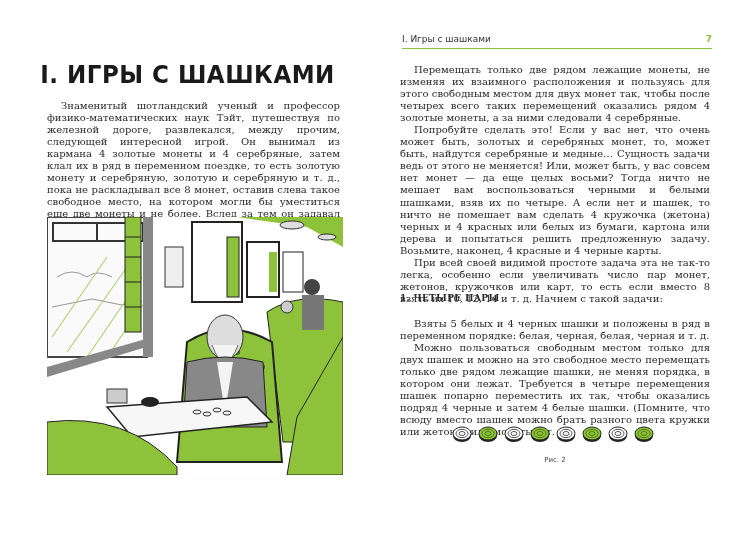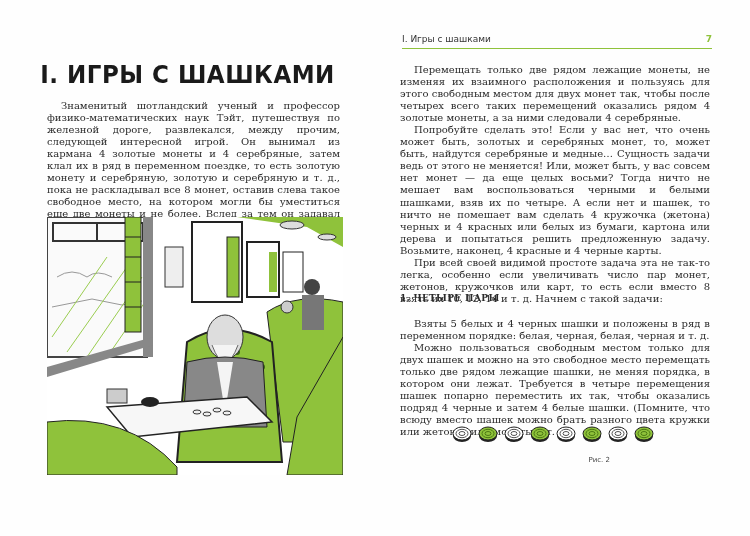--- a/index.html
+++ b/index.html
@@ -171,13 +171,13 @@
     <ellipse cx="10" cy="9.5" rx="6" ry="4.2" fill="none" stroke="#555" stroke-width="1"></ellipse>
     <ellipse cx="10" cy="9.5" rx="3" ry="2" fill="none" stroke="#555" stroke-width="1"></ellipse>
   </svg></div>
     <div class="checker"><svg width="20" height="20" viewBox="0 0 20 20">
     <ellipse cx="10" cy="12" rx="9" ry="6" fill="#222"></ellipse>
     <ellipse cx="10" cy="9.5" rx="9" ry="6.5" fill="#8fc23b" stroke="#222" stroke-width="1"></ellipse>
     <ellipse cx="10" cy="9.5" rx="6" ry="4.2" fill="none" stroke="#4d7a14" stroke-width="1"></ellipse>
     <ellipse cx="10" cy="9.5" rx="3" ry="2" fill="none" stroke="#4d7a14" stroke-width="1"></ellipse>
   </svg></div>
   </div>
-<div class="caption" style="left:500px; width:110px; top:456px;text-align:right;">Рис. 2</div>
+<div class="caption" style="left:500px; width:110px; top:456px;">Рис. 2</div>
 
 </body></html>

